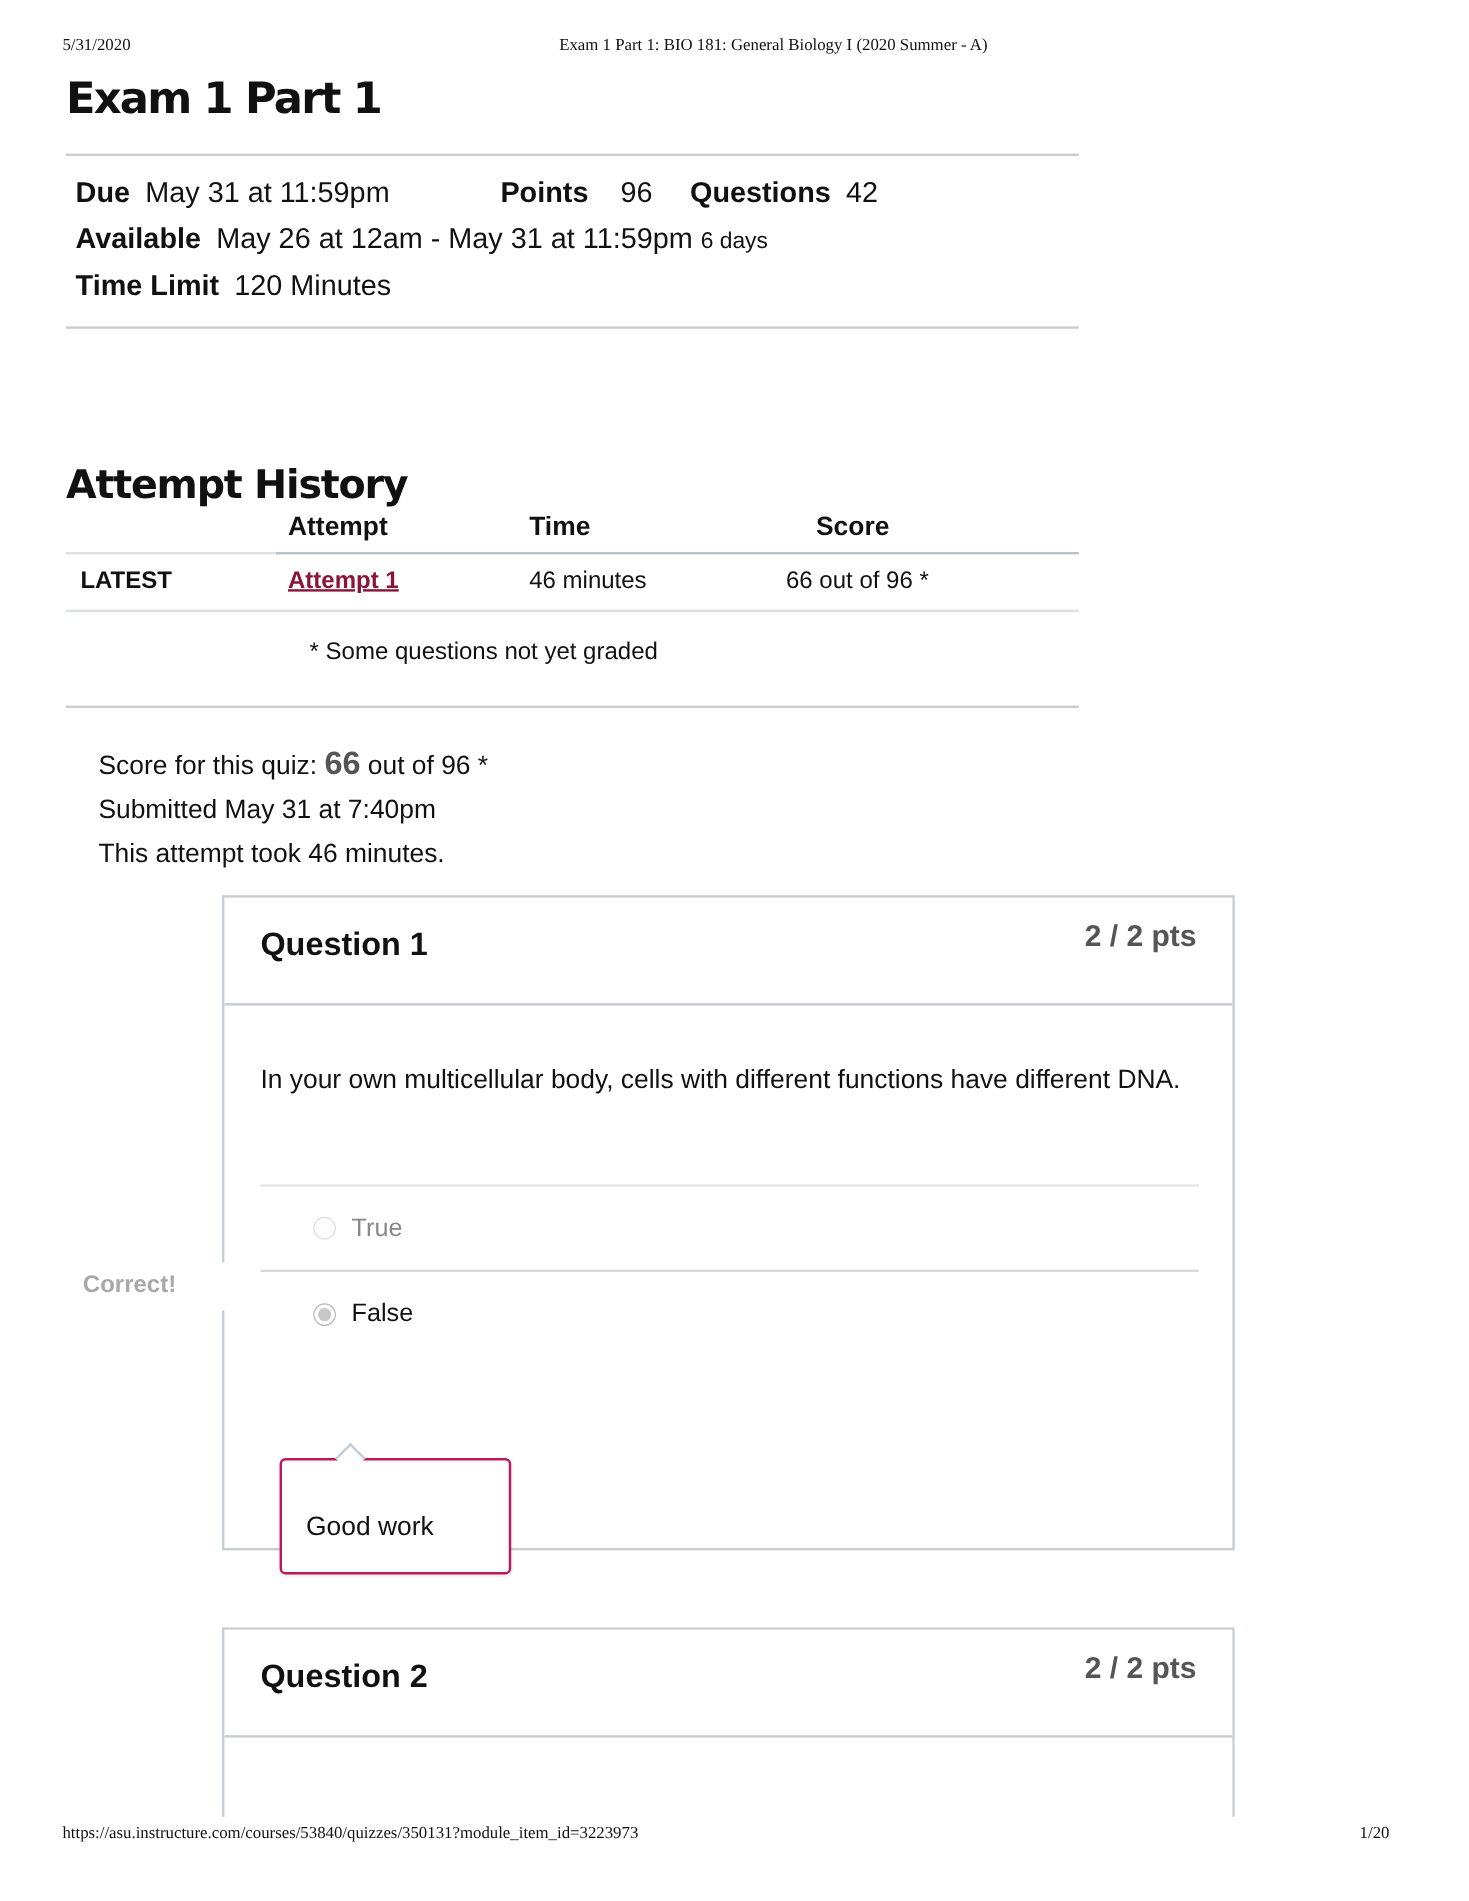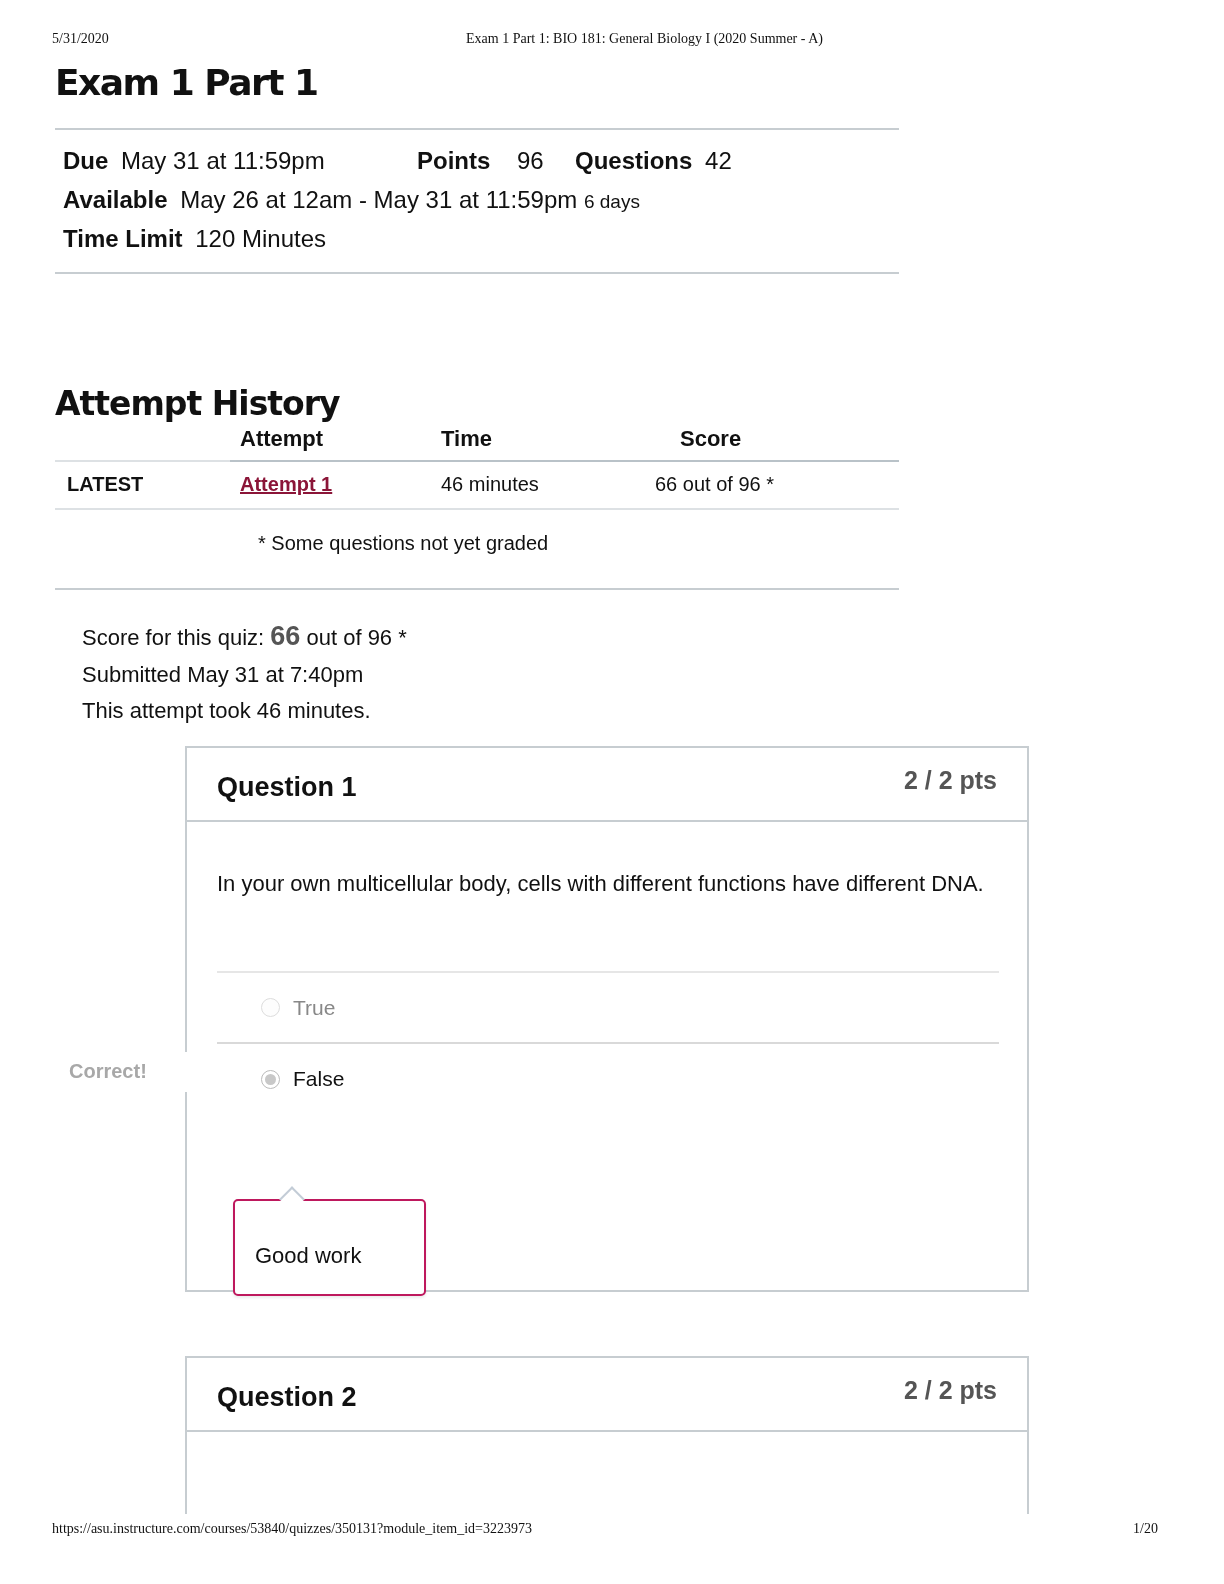--- a/index.html
+++ b/index.html
@@ -24,21 +24,21 @@
   .th { position: absolute; top: 426px; font-size: 22px; font-weight: bold; color: #111; }
   .td { position: absolute; top: 473px; font-size: 20px; color: #111; }
   .td-bold { font-weight: bold; }
   .attempt-link { color: #8b1538; font-weight: bold; text-decoration: underline; }
   .footnote { position: absolute; left: 258px; top: 532px; font-size: 20px; color: #111; }
 
   .score-line { position: absolute; left: 82px; font-size: 22px; color: #111; white-space: nowrap; }
   .score-big { font-size: 27px; font-weight: bold; color: #555; }
 
   .qbox { position: absolute; left: 185px; width: 844px; border: 2px solid #c7cdd1; background: #fff; }
-  .qheader { height: 74px; border-bottom: 2px solid #c7cdd1; position: relative; }
+  .qheader { height: 90px; border-bottom: 2px solid #c7cdd1; position: relative; }
   .qtitle { position: absolute; left: 30px; top: 24px; font-size: 27px; font-weight: bold; color: #111; }
   .qpts { position: absolute; right: 30px; top: 18px; font-size: 25px; font-weight: bold; color: #555; }
   .qtext { position: absolute; left: 30px; top: 44px; width: 790px; font-size: 22px; line-height: 35px; color: #111; }
 
   .answer-divider { position: absolute; left: 30px; width: 782px; height: 2px; background: #e6e6e6; }
   .answer { position: absolute; left: 75px; font-size: 21px; }
   .radio { position: absolute; width: 19px; height: 19px; border-radius: 50%; border: 1px solid #ddd; background: #fdfdfd; }
   .radio-selected { border: 1px solid #bbb; background: #fff; }
   .radio-selected::after { content: ""; position: absolute; left: 3px; top: 3px; width: 11px; height: 11px; border-radius: 50%; background: #c8c8c8; }
 

